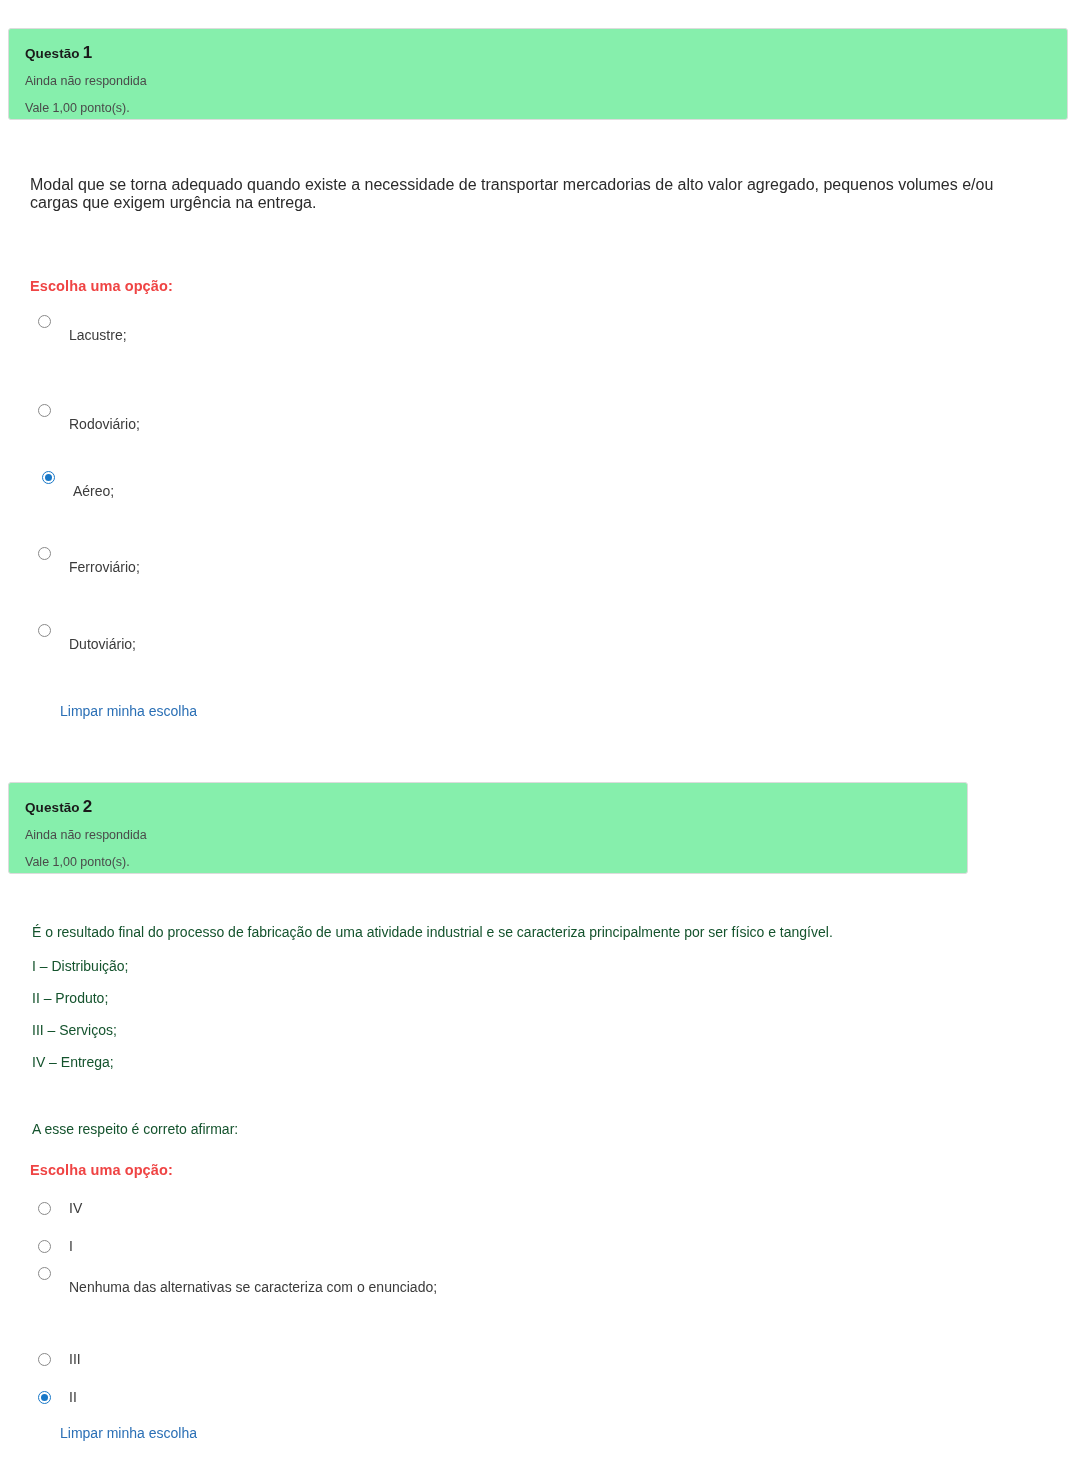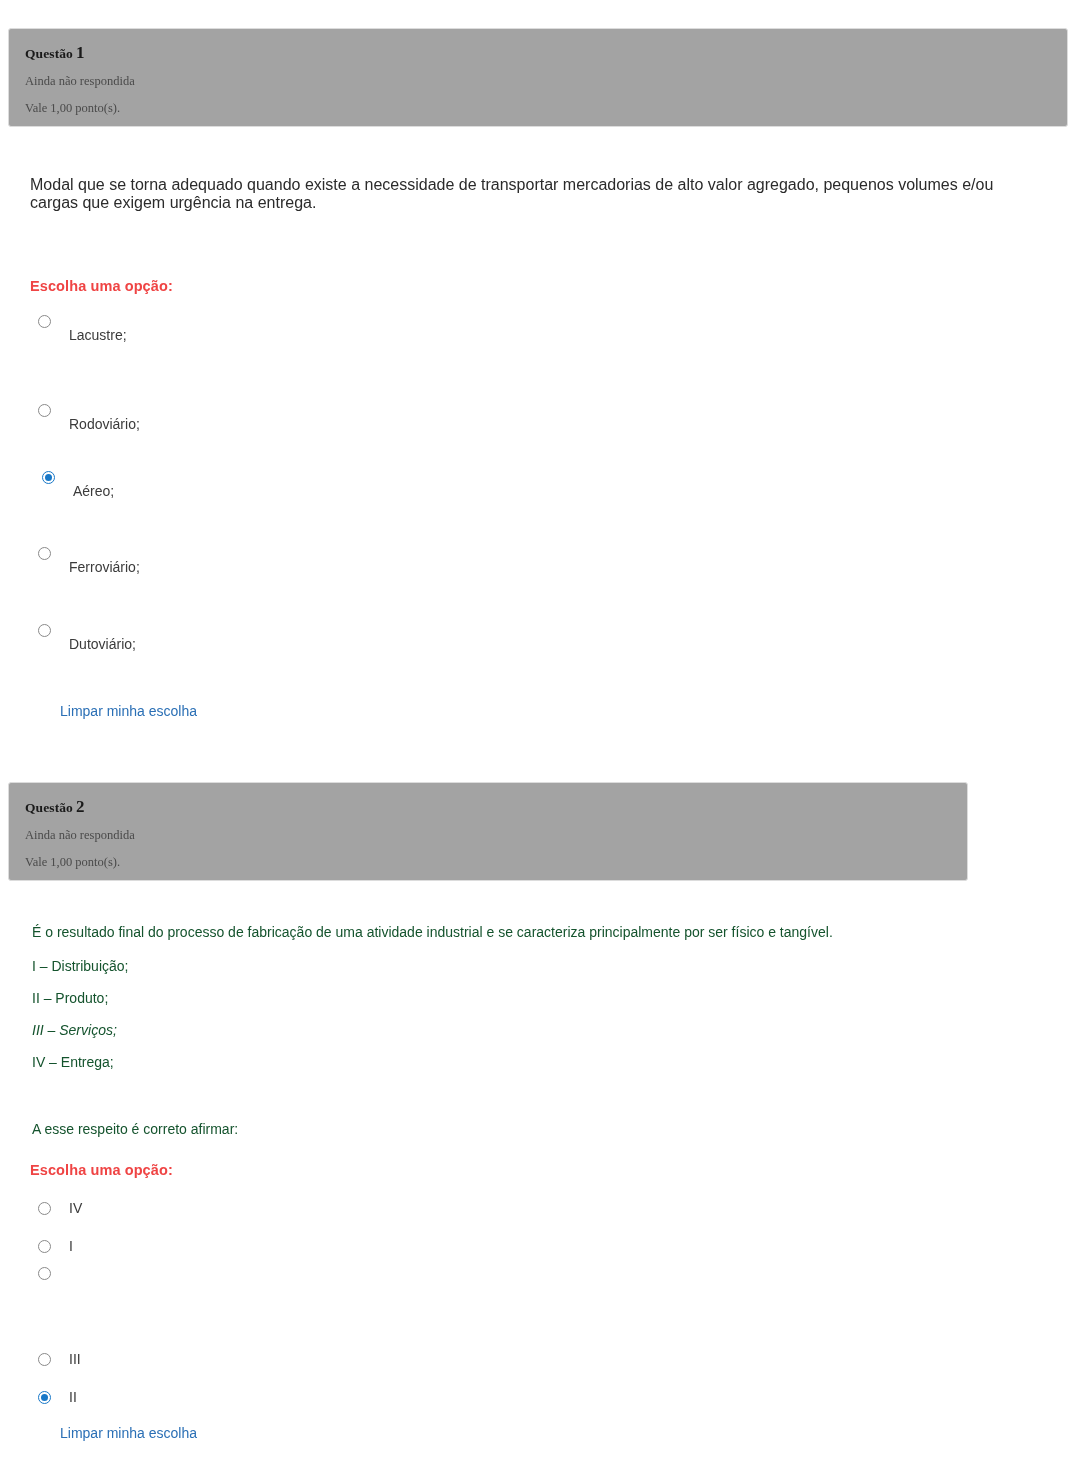--- a/index.html
+++ b/index.html
@@ -20,24 +20,23 @@
 
   .page {
     width: 1080px;
     position: relative;
   }
 
   
   .q-card {
     border: 1px solid #dcdcdc;
     border-radius: 3px;
-    background: #a3a3a3;
+    background: #86efac;
     box-sizing: border-box;
-    padding: 14px 16px 9px 16px;
-    font-family: Liberation Serif, serif;
+    padding: 14px 16px 2px 16px;
   }
   .q-card-title {
     font-size: 13.5px;
     font-weight: bold;
     color: #1a1a1a;
     letter-spacing: 0.1px;
     line-height: 1.2;
     margin: 0 0 11px 0;
     white-space: nowrap;
   }
@@ -176,38 +175,39 @@
       <span>Questão</span><span class="q-num">2</span>
     </div>
     <div class="q-card-line">Ainda não respondida</div>
     <div class="q-card-line">Vale 1,00 ponto(s).</div>
   </div>
 
   <div class="abs stem-line" style="left:30px; top:920px; width:1010px;">É o resultado final do processo de fabricação de uma atividade industrial e se caracteriza principalmente por ser físico e tangível.</div>
 
   <div class="abs stem-line" style="left:30px; top:954px;">I – Distribuição;</div>
   <div class="abs stem-line" style="left:30px; top:986px;">II – Produto;</div>
-  <div class="abs stem-line" style="left:30px; top:1018px;font-style:italic;">III – Serviços;</div>
+  <div class="abs stem-line" style="left:30px; top:1018px;">III – Serviços;</div>
   <div class="abs stem-line" style="left:30px; top:1050px;">IV – Entrega;</div>
 
   <div class="abs stem-line" style="left:30px; top:1117px;">A esse respeito é correto afirmar:</div>
 
   <div class="abs prompt" style="left:30px; top:1162px;">Escolha uma opção:</div>
 
   <ul class="options">
     <li class="option tight abs" style="left:38px; top:1199px;">
       <span class="radio"></span>
       <span class="option-label" style="margin-left:18px;">IV</span>
     </li>
     <li class="option tight abs" style="left:38px; top:1237px;">
       <span class="radio"></span>
       <span class="option-label" style="margin-left:18px;">I</span>
     </li>
     <li class="option abs" style="left:38px; top:1267px;">
       <span class="radio"></span>
+      <span class="option-label" style="margin-left:18px; margin-top:11px;">Nenhuma das alternativas se caracteriza com o enunciado;</span>
     </li>
     <li class="option tight abs" style="left:38px; top:1350px;">
       <span class="radio"></span>
       <span class="option-label" style="margin-left:18px;">III</span>
     </li>
     <li class="option tight abs" style="left:38px; top:1388px;">
       <span class="radio checked"></span>
       <span class="option-label" style="margin-left:18px;">II</span>
     </li>
   </ul>

